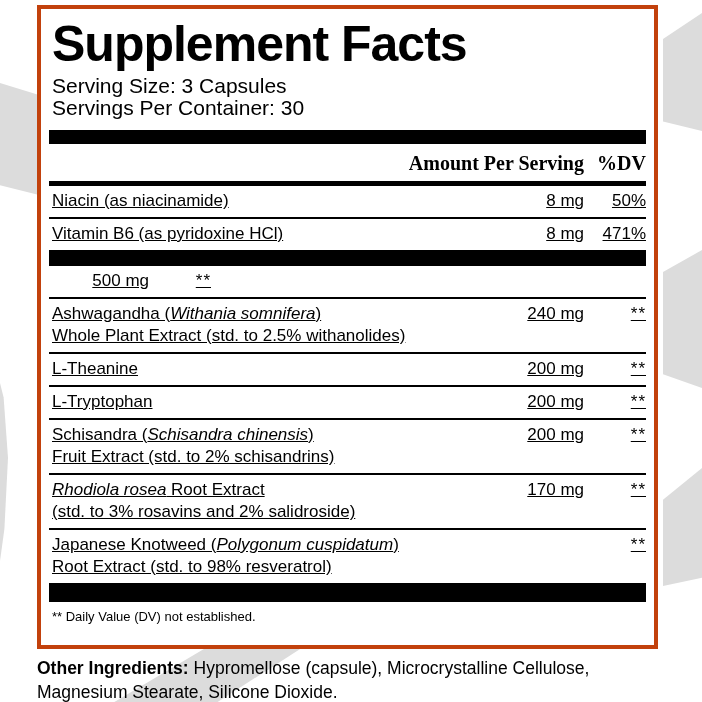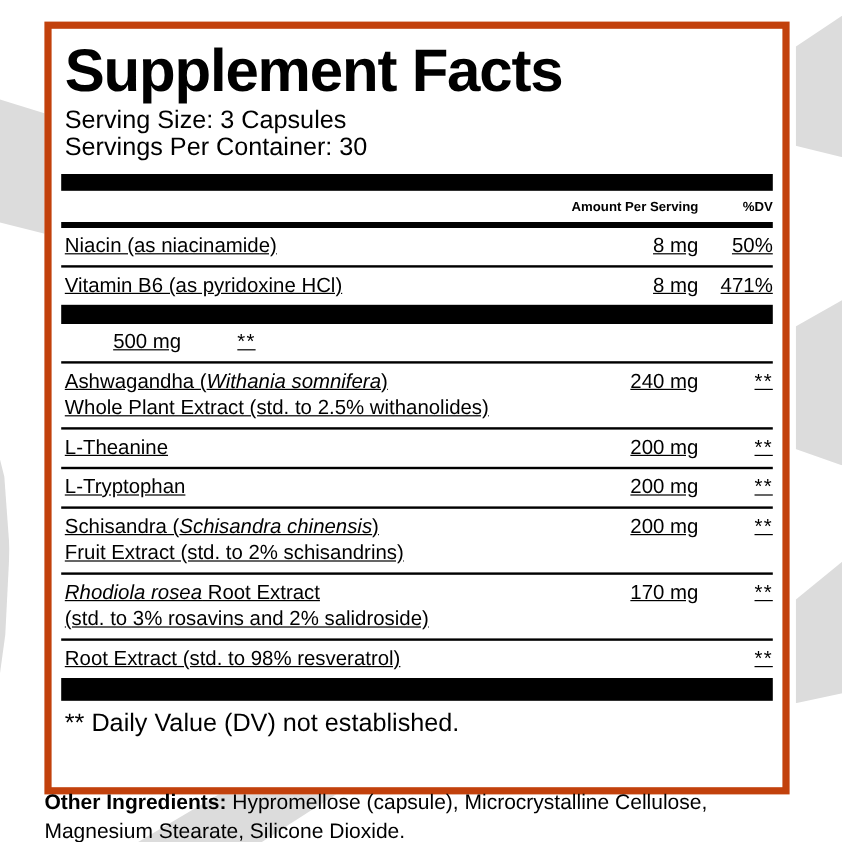--- a/index.html
+++ b/index.html
@@ -11,39 +11,39 @@
   .bg{position:absolute;background:#dcdcdc;}
   .bg-l1{left:0;top:78px;width:39px;height:122px;clip-path:polygon(0 4%,100% 14%,100% 96%,0 88%);}
   .bg-l2{left:0;top:383px;width:8px;height:178px;clip-path:polygon(0 0,45% 8%,100% 42%,55% 82%,0 100%);}
   .bg-r1{left:663px;top:13px;width:39px;height:118px;clip-path:polygon(0 22%,100% 0,100% 100%,0 92%);}
   .bg-r2{left:663px;top:250px;width:39px;height:138px;clip-path:polygon(0 16%,100% 0,100% 100%,0 90%);}
   .bg-r3{left:663px;top:468px;width:39px;height:118px;clip-path:polygon(0 27%,100% 0,100% 93%,0 100%);}
   .bg-b1{left:100px;top:625px;width:240px;height:77px;clip-path:polygon(6% 100%,57% 6%,96% 6%,49% 100%);}
   
   .panel{
     position:absolute;left:37px;top:5px;width:621px;height:644px;box-sizing:border-box;
-    background:#fff;border:6px solid #c2410c;padding:6px 8px 8px;z-index:2;margin-top:13px;
+    background:#fff;border:4px solid #c2410c;padding:6px 8px 8px;z-index:2;
   }
   .title{font-size:50px;line-height:54px;font-weight:bold;letter-spacing:-1px;margin:2px 0 4px 3px;}
   .serving-line{font-size:21px;line-height:22px;margin-left:3px;}
   .bar{background:#000;}
   .bar1{height:14px;margin-top:11px;}
   .bar2{height:16px;}
   .bar3{height:19px;}
-  .thead{display:flex;font-size:11px;font-weight:bold;padding:8px 0 4px;}
+  .thead{display:flex;font-size:20px;font-weight:bold;padding:8px 0 4px;font-family:Liberation Serif, serif;}
   .thead .ah{flex:1;text-align:right;}
   .thead .dh{width:62px;text-align:right;}
   .thick-rule{height:5px;background:#000;margin-top:2px;}
   .row{display:flex;align-items:flex-start;font-size:17px;padding:4px 0 5px;border-bottom:2px solid #000;text-decoration:underline;}
   #vitamin-rows .row:last-child,#botanical-rows .row:last-child{border-bottom:0;}
   .row .name{flex:1;padding-left:3px;line-height:22px;}
   .row .amt{width:100px;text-align:right;line-height:22px;white-space:nowrap;}
   .row .dv{width:62px;text-align:right;line-height:22px;white-space:nowrap;}
   .row .dv.est{letter-spacing:1px;}
-  .footnote{font-size:21px;padding:7px 0 2px 3px;}
+  .footnote{font-size:13px;padding:7px 0 2px 3px;}
   .other{position:absolute;left:37px;top:656px;width:645px;font-size:17.5px;line-height:24px;z-index:3;margin:0;}
   .other b{font-weight:bold;text-align:right;}
 </style>
 </head>
 <body>
 
 <div class="stage">
 
   <div class="bg bg-l1"></div>
   <div class="bg bg-l2"></div>
@@ -122,20 +122,21 @@
         <div class="row">
           <div class="name">
             <div><span style="font-style: italic;">Rhodiola rosea</span><span> Root Extract</span></div>
             <div><span>(std. to 3% rosavins and 2% salidroside)</span></div>
           </div>
           <div class="amt">170 mg</div>
           <div class="dv est">**</div>
         </div>
         <div class="row">
           <div class="name">
+            <div><span>Japanese Knotweed (</span><span style="font-style: italic;">Polygonum cuspidatum</span><span>)</span></div>
             <div><span>Root Extract (std. to 98% resveratrol)</span></div>
           </div>
           <div class="dv est">**</div>
         </div>
       </div>
 
     <div class="bar bar3"></div>
 
     <div class="footnote">** Daily Value (DV) not established.</div>
   </div>

